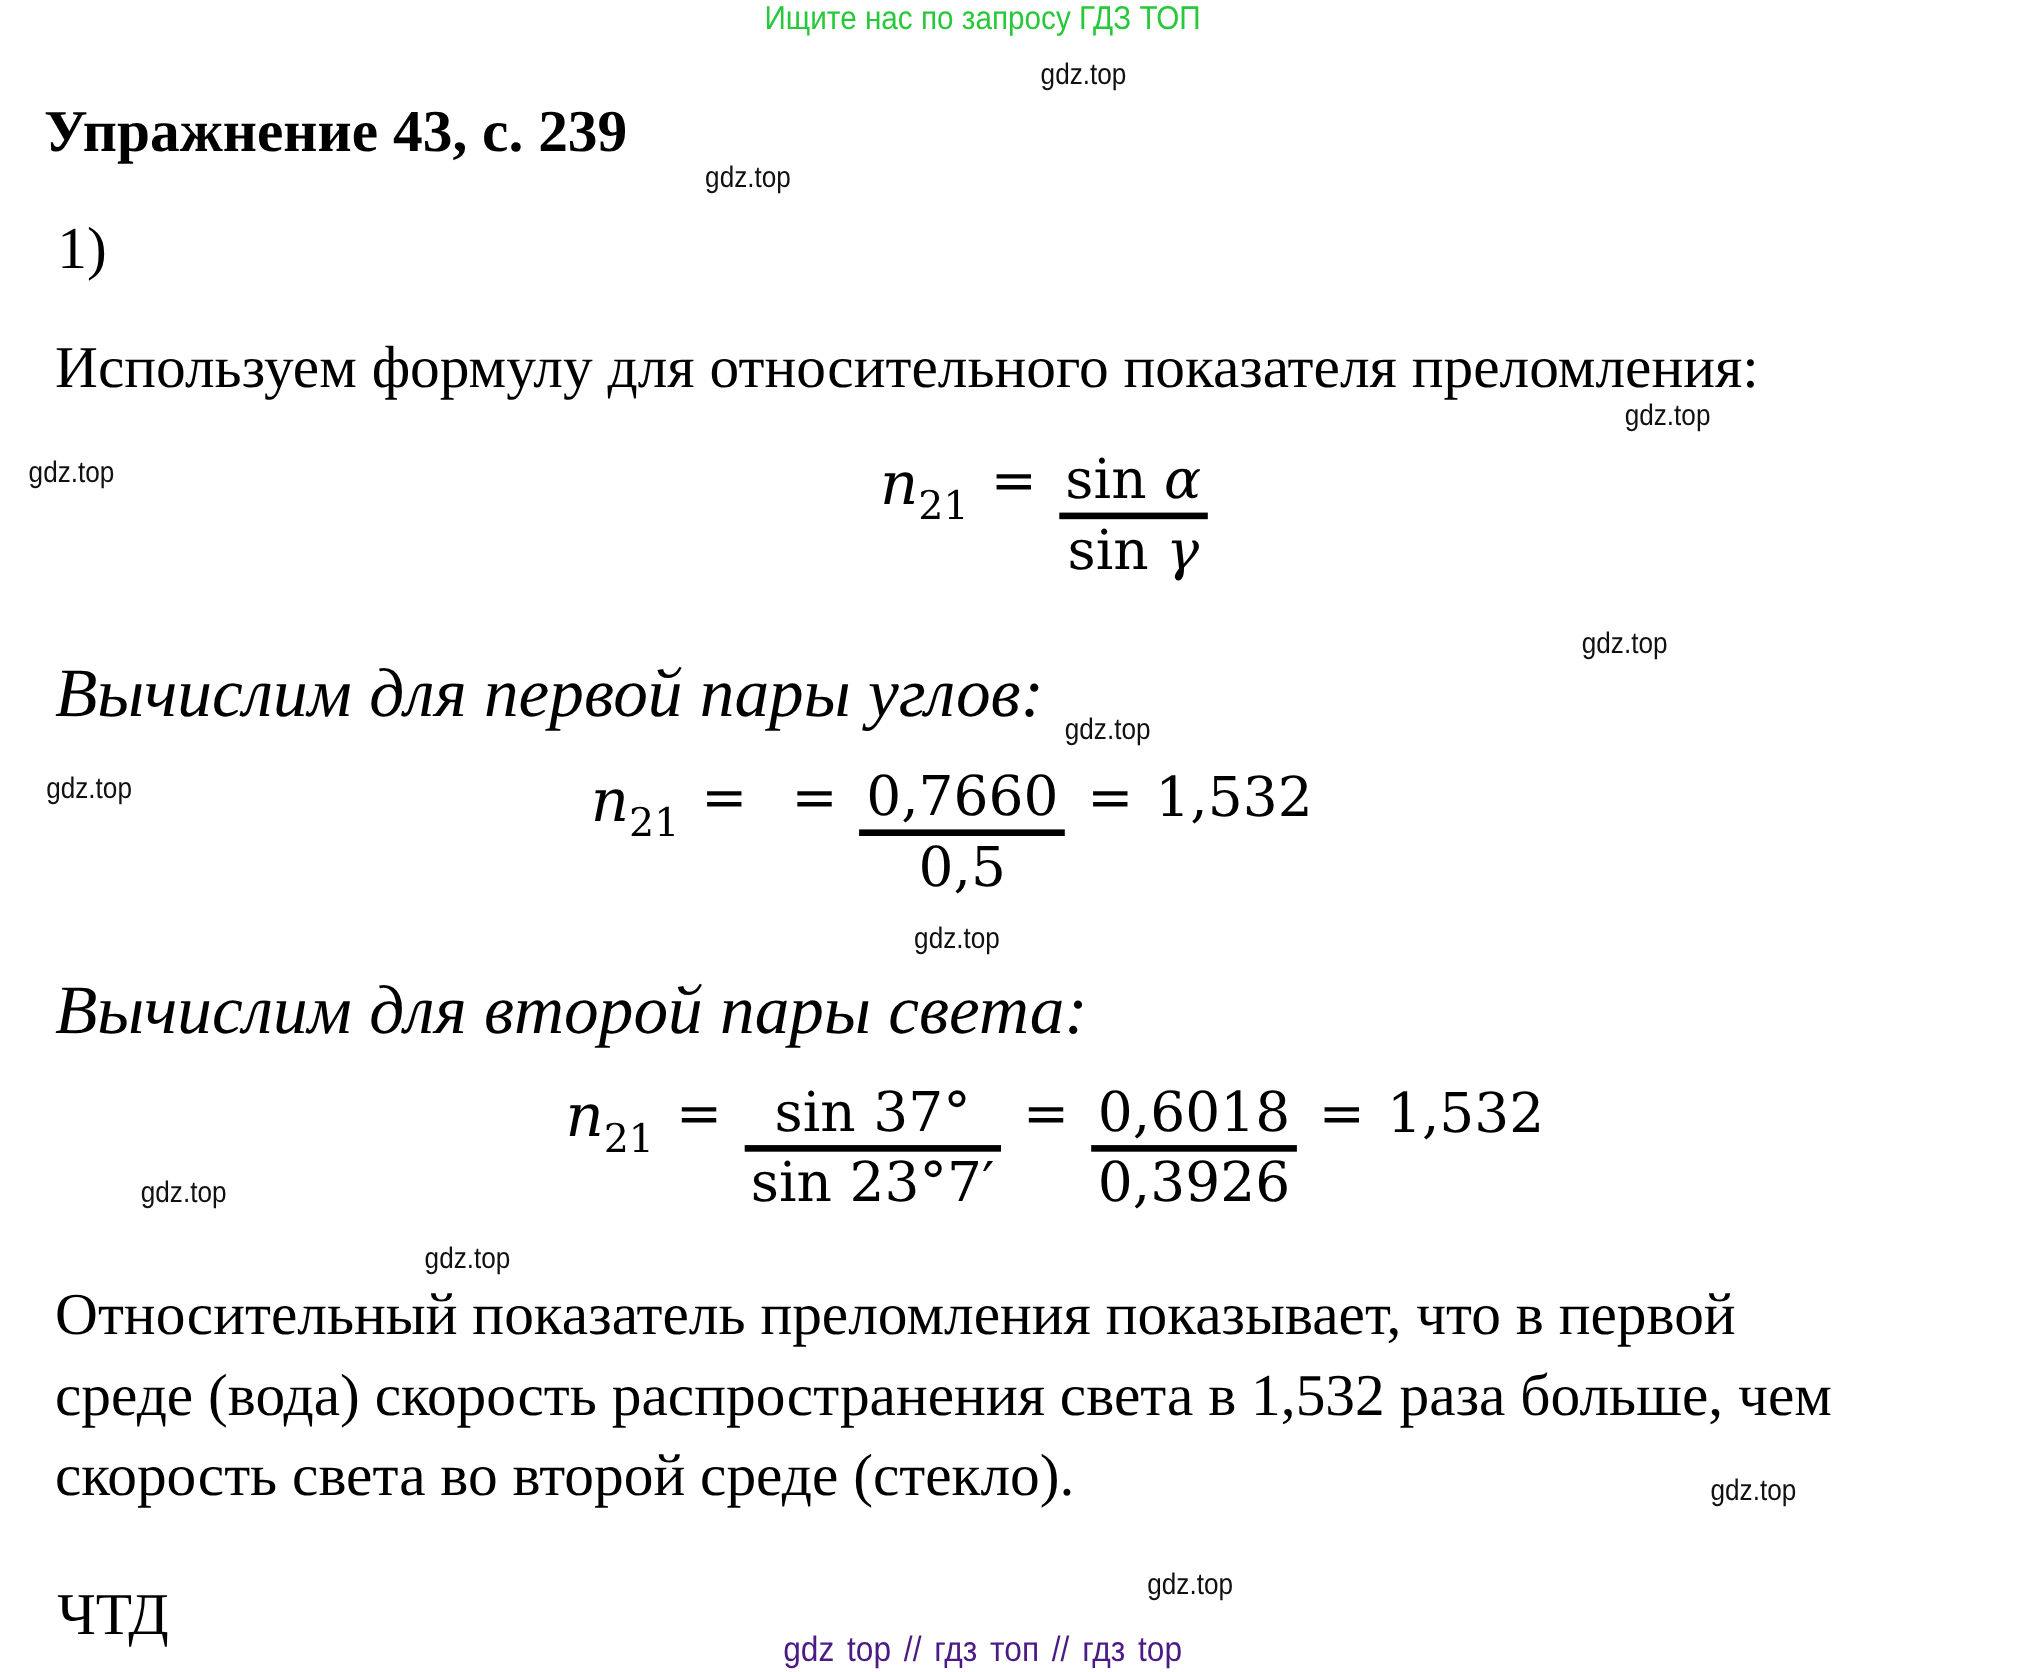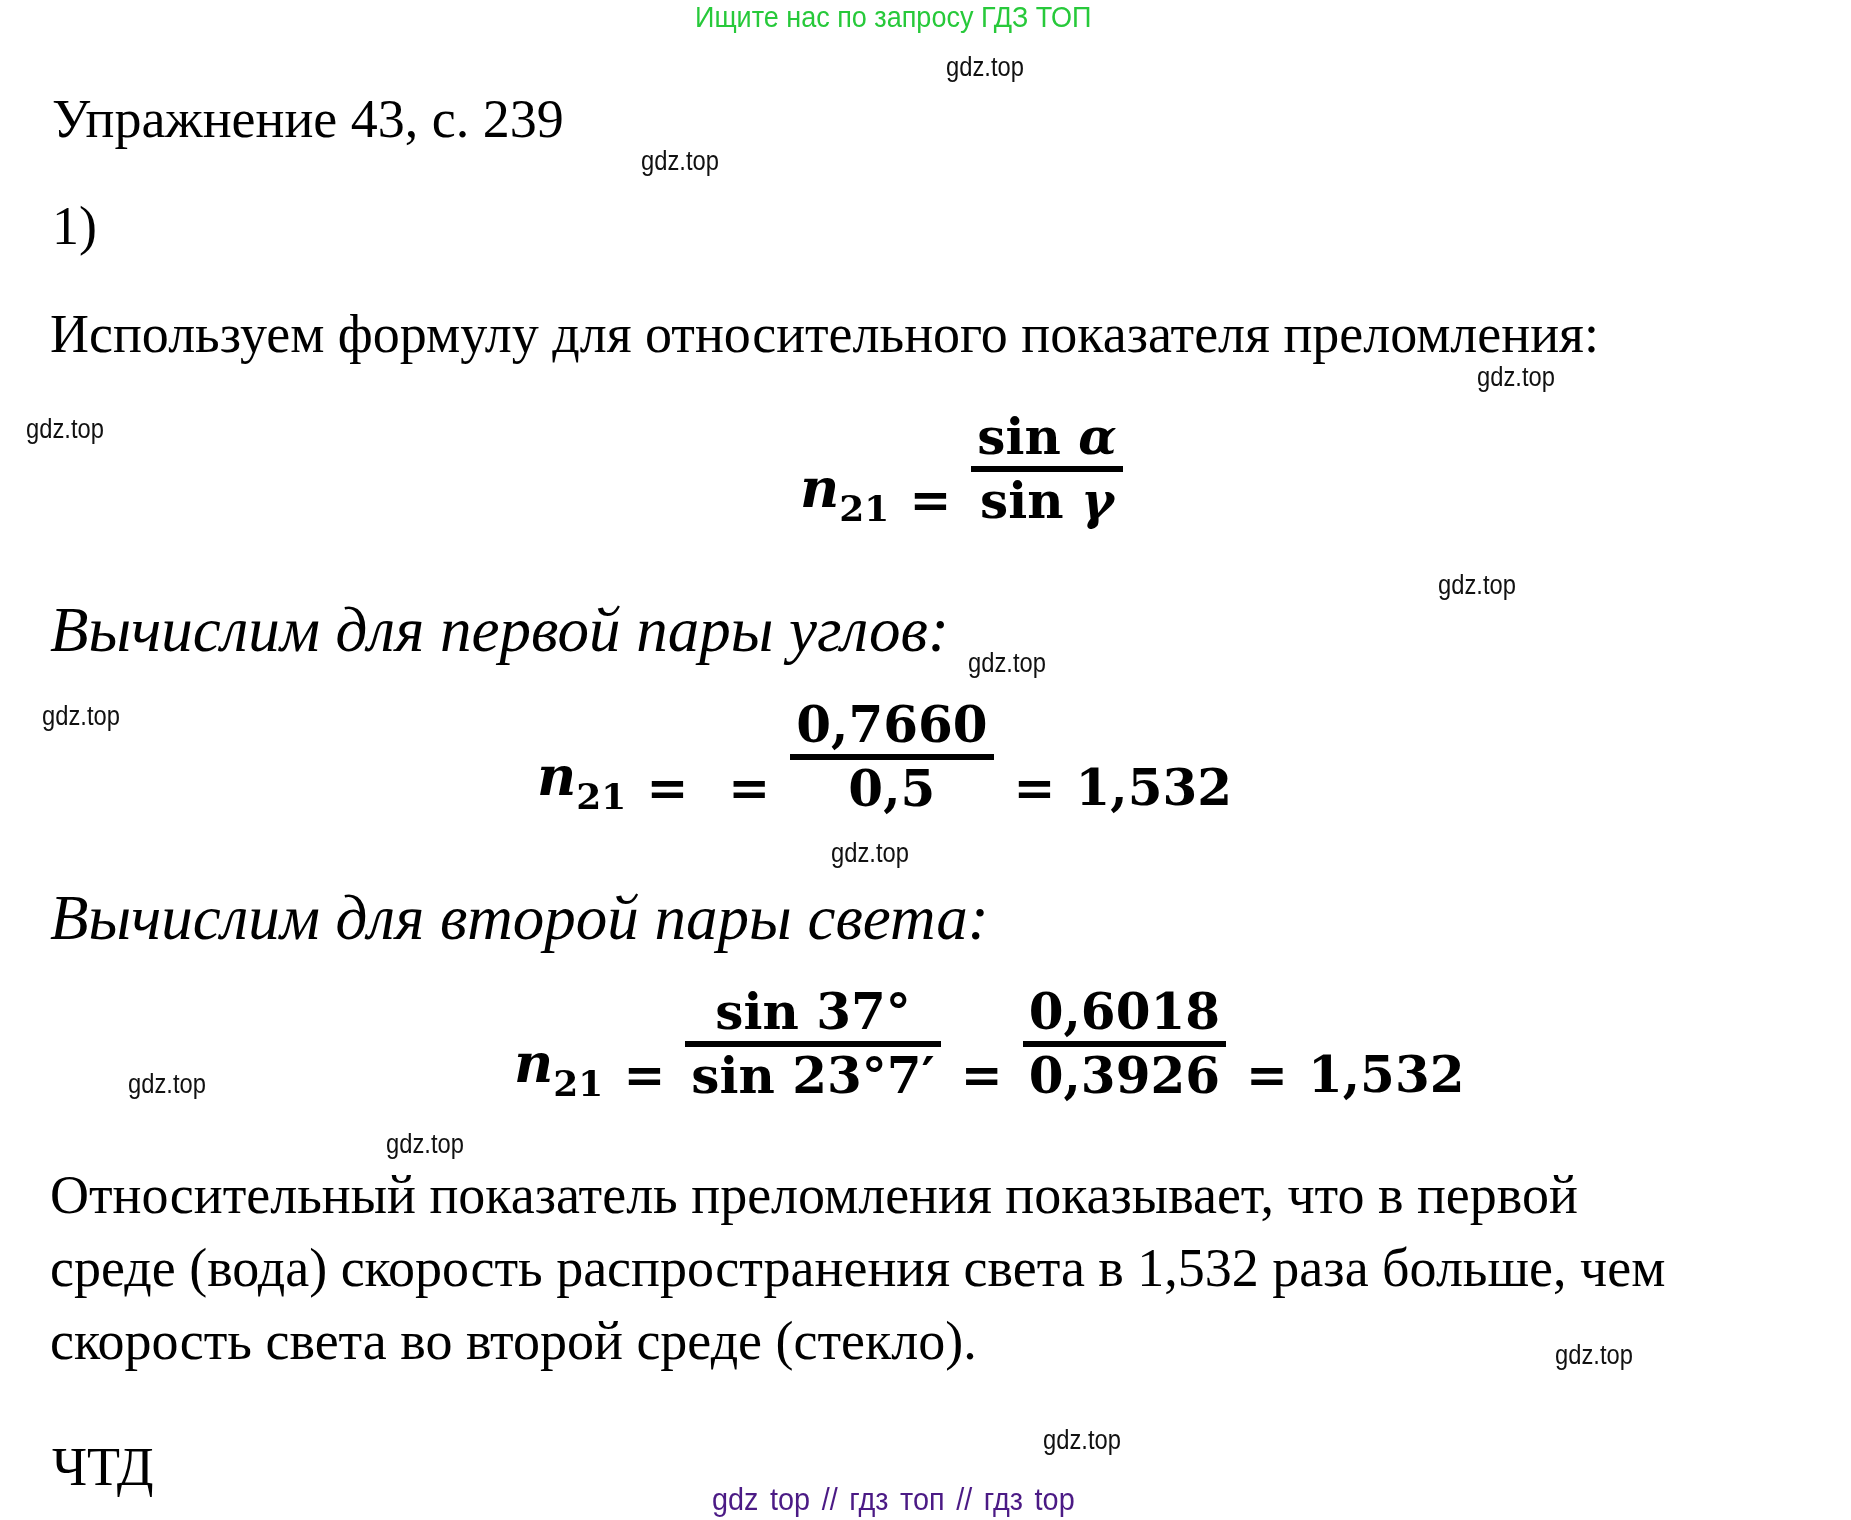--- a/index.html
+++ b/index.html
@@ -7,21 +7,21 @@
   .abs { position:absolute; white-space:nowrap; }
   .serif { font-family:"Liberation Serif","DejaVu Serif",serif; }
   .math { font-family:"DejaVu Serif","Liberation Serif",serif; }
   .banner { font-family:"Liberation Sans",sans-serif; font-size:30px; color:#27c93a; transform:scaleX(0.9); transform-origin:left top; }
   .wm { font-family:"Liberation Sans",sans-serif; font-size:27px; color:#111; transform:scaleX(0.88); transform-origin:left top; }
   .title { font-size:54px; }
   .body { font-size:54px;text-align:center; }
   .ital { font-size:63px; font-style:italic; }
   .footer { font-family:"Liberation Sans",sans-serif; font-size:32px; color:#4b1a85; transform:scaleX(0.9); transform-origin:left top; word-spacing:4px; }
 
-  .eq { display:flex; align-items:flex-end; font-size:50px;font-weight:bold; }
+  .eq { display:flex; align-items:flex-start; font-size:50px; }
   .eq .var { font-style:italic; font-size:54px; }
   .eq sub { font-size:36px; font-style:normal; vertical-align:-14px; }
   .eq .op { margin:0 20px; }
   .frac { display:inline-flex; flex-direction:column; align-items:center; }
   .frac .num, .frac .den { padding:0 6px; line-height:1.15; }
   .frac .bar { height:6px; background:#000; align-self:stretch; }
   .greek { font-style:italic; }
 </style>
 </head>
 <body>
@@ -34,21 +34,21 @@
 <div class="abs wm" style="left:26px; top:414px;">gdz.top</div>
 <div class="abs wm" style="left:1438px; top:570px;">gdz.top</div>
 <div class="abs wm" style="left:968px; top:648px;">gdz.top</div>
 <div class="abs wm" style="left:42px; top:701px;">gdz.top</div>
 <div class="abs wm" style="left:831px; top:838px;">gdz.top</div>
 <div class="abs wm" style="left:128px; top:1069px;">gdz.top</div>
 <div class="abs wm" style="left:386px; top:1129px;">gdz.top</div>
 <div class="abs wm" style="left:1555px; top:1340px;">gdz.top</div>
 <div class="abs wm" style="left:1043px; top:1425px;">gdz.top</div>
 
-<div class="abs serif title" style="left:52px; top:88px;">Упражнение 43, с. 239</div>
+<div class="abs serif title" style="left:40px; top:88px;font-weight:bold;">Упражнение 43, с. 239</div>
 <div class="abs serif title" style="left:52px; top:195px;">1)</div>
 
 <div class="abs serif body" style="left:50px; top:303px;">Используем формулу для относительного показателя преломления:</div>
 
 <div class="abs math eq" style="left:800px; top:408px;">
   <span class="var"><span>n</span><sub>21</sub></span>
   <span class="op">=</span>
   <span class="frac">
     <span class="num"><span>sin </span><span class="greek">α</span></span>
     <span class="bar"></span>

